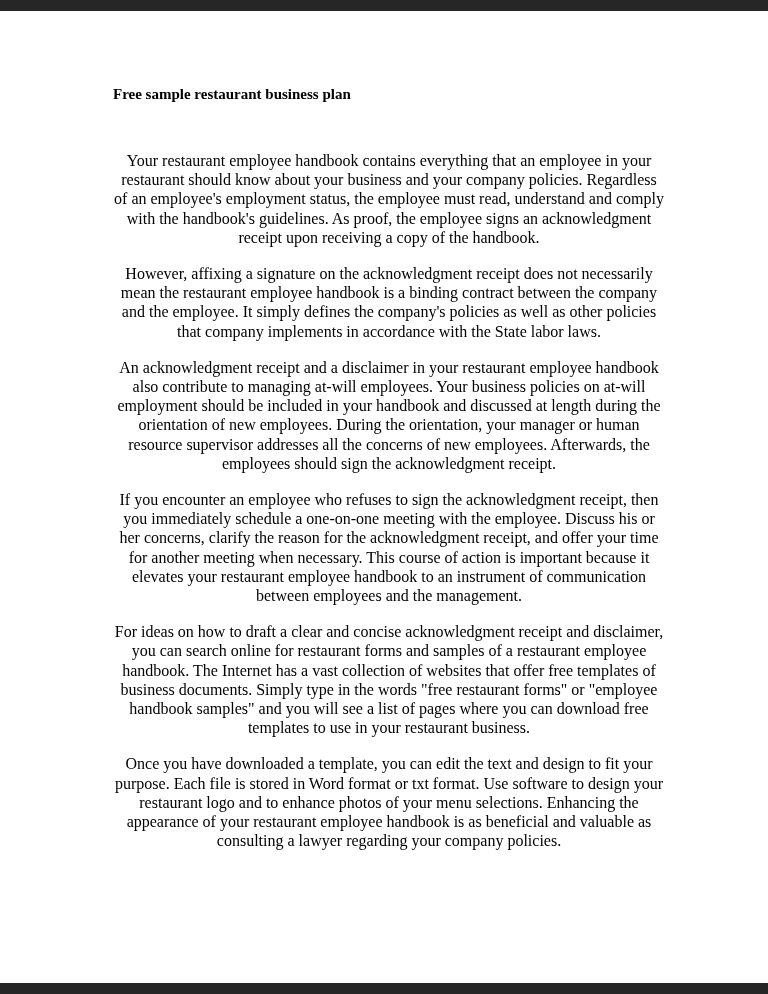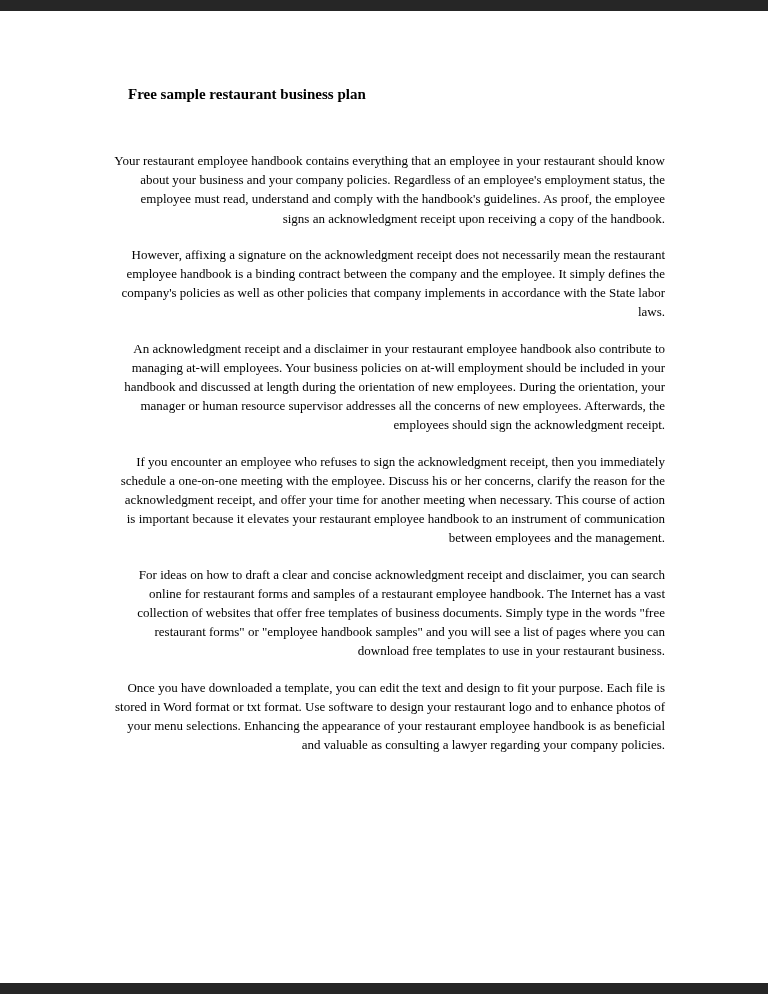--- a/index.html
+++ b/index.html
@@ -36,27 +36,27 @@
   .content {
     position: absolute;
     left: 113px;
     top: 74px;
     width: 552px;
   }
   .doc-title {
     font-size: 15px;
     font-weight: bold;
     line-height: 19px;
-    margin: 0 0 47px 15px;
+    margin: 0 0 47px 0;
   }
   .doc-paragraph {
-    font-size: 13px;
+    font-size: 16px;
     line-height: 19.2px;
     margin: 0 0 17px 0;
-    text-align: right;
+    text-align: center;
   }
 </style>
 </head>
 <body>
 
 <div class="edge-bar top"></div>
 
 <div class="page">
   <div class="content">
     <h1 class="doc-title">Free sample restaurant business plan</h1>

